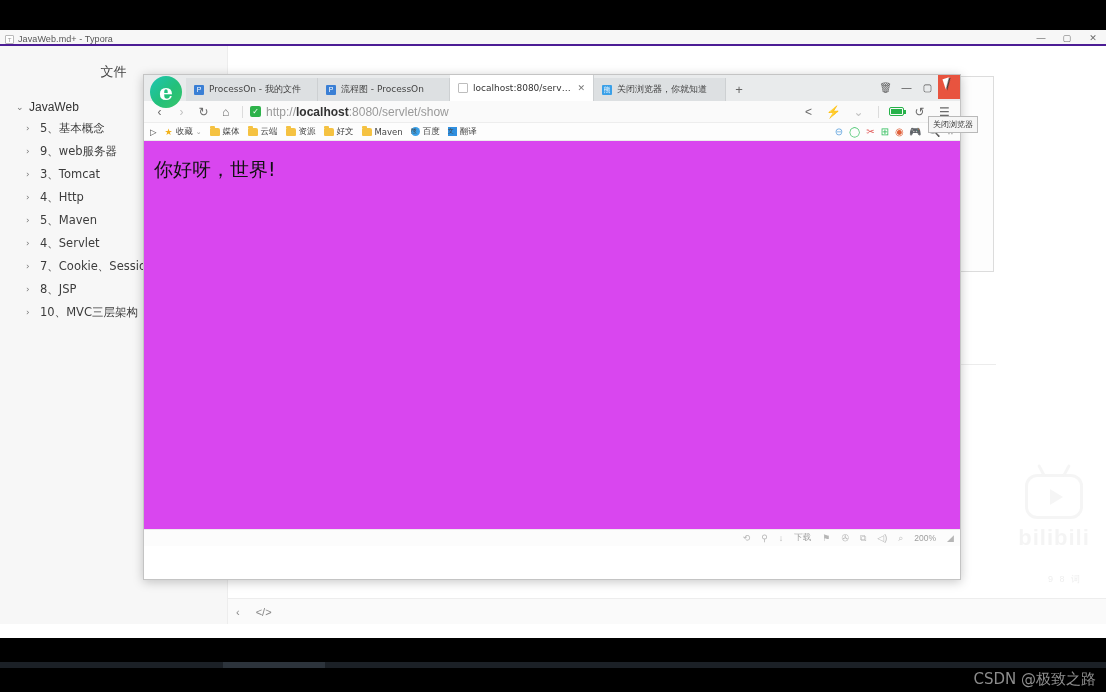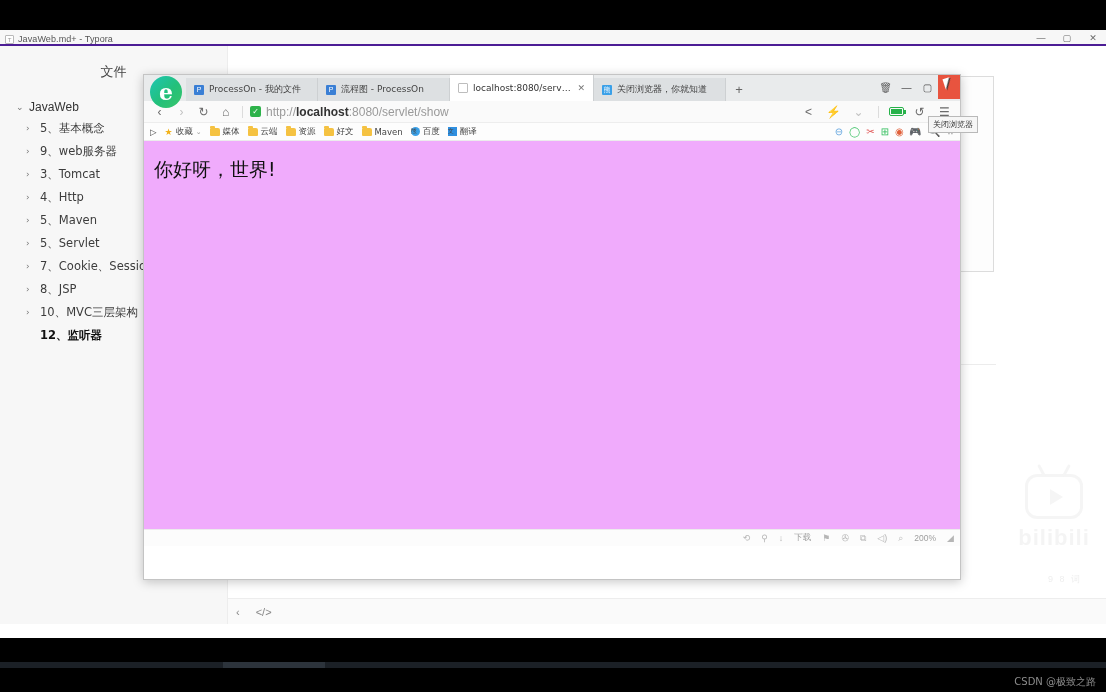--- a/index.html
+++ b/index.html
@@ -206,21 +206,21 @@
   }
   .bm .folder:before {
     content:""; position:absolute; top:-2px; left:0; width:5px; height:2px;
     background:#f5c242; border-radius:1px 1px 0 0;
   }
   .bm .star { color:#f2b21b; font-size:9px; }
   .bm-right { margin-left:auto; display:flex; align-items:center; gap:6px; }
   .ext-ico { font-size:10px; line-height:1; }
 
   .br-page {
-    height:405px; background:#f0abfc; position:relative; overflow:hidden;
+    height:405px; background:#d946ef; position:relative; overflow:hidden;
   }
   .page-text {
     font-size:19px; color:#111; padding:16px 0 0 10px;
     font-family:"DejaVu Sans", sans-serif;
   }
 
   .br-statusbar {
     position:absolute; bottom:0; left:0; right:0; height:17px;
     background:#fcfcfc; border-top:1px solid #ececec;
     display:flex; align-items:center; justify-content:flex-end; gap:11px;
@@ -262,21 +262,21 @@
   .tb-tray {
     margin-left:auto; display:flex; align-items:center; gap:7px; padding-right:8px; color:#dfe3e6;
   }
   .tb-tray span { font-size:9.5px; }
   .tray-orange { color:#e8922a; }
   .tray-green { color:#41c153; }
   .tray-red { color:#e05353; }
 
   
   .csdn {
-    position:absolute; right:10px; bottom:3px; color:#8c8c8c; font-size:10px;
+    position:absolute; right:10px; bottom:3px; color:#8c8c8c; font-size:15px;
     font-family:"DejaVu Sans", sans-serif; z-index:20;
   }
   .bottom-black { position:absolute; left:0; bottom:0; width:1106px; height:24px; background:#000; z-index:10; }
 </style>
 </head>
 <body>
 
 <div class="screen">
 
   <div class="bezel-top"></div>
@@ -319,37 +319,33 @@
         <div class="tree-item">
           <span class="chev">›</span>
           <span class="ilabel">4、Http</span>
         </div>
         <div class="tree-item">
           <span class="chev">›</span>
           <span class="ilabel">5、Maven</span>
         </div>
         <div class="tree-item">
           <span class="chev">›</span>
-          <span class="ilabel">5、Servlet</span>
+          <span class="ilabel">4、Servlet</span>
         </div>
         <div class="tree-item">
           <span class="chev">›</span>
           <span class="ilabel">7、Cookie、Session</span>
         </div>
         <div class="tree-item">
           <span class="chev">›</span>
           <span class="ilabel">8、JSP</span>
         </div>
         <div class="tree-item">
           <span class="chev">›</span>
           <span class="ilabel">10、MVC三层架构</span>
-        </div>
-        <div class="tree-item selected">
-          <span class="chev"></span>
-          <span class="ilabel">12、监听器</span>
         </div>
       </div>
 
       <div class="typora-content">
         <div class="faint-rule"></div>
 
         <div class="bili-watermark">
           <div class="bili-tv">
             <span class="bili-play"></span>
           </div>

